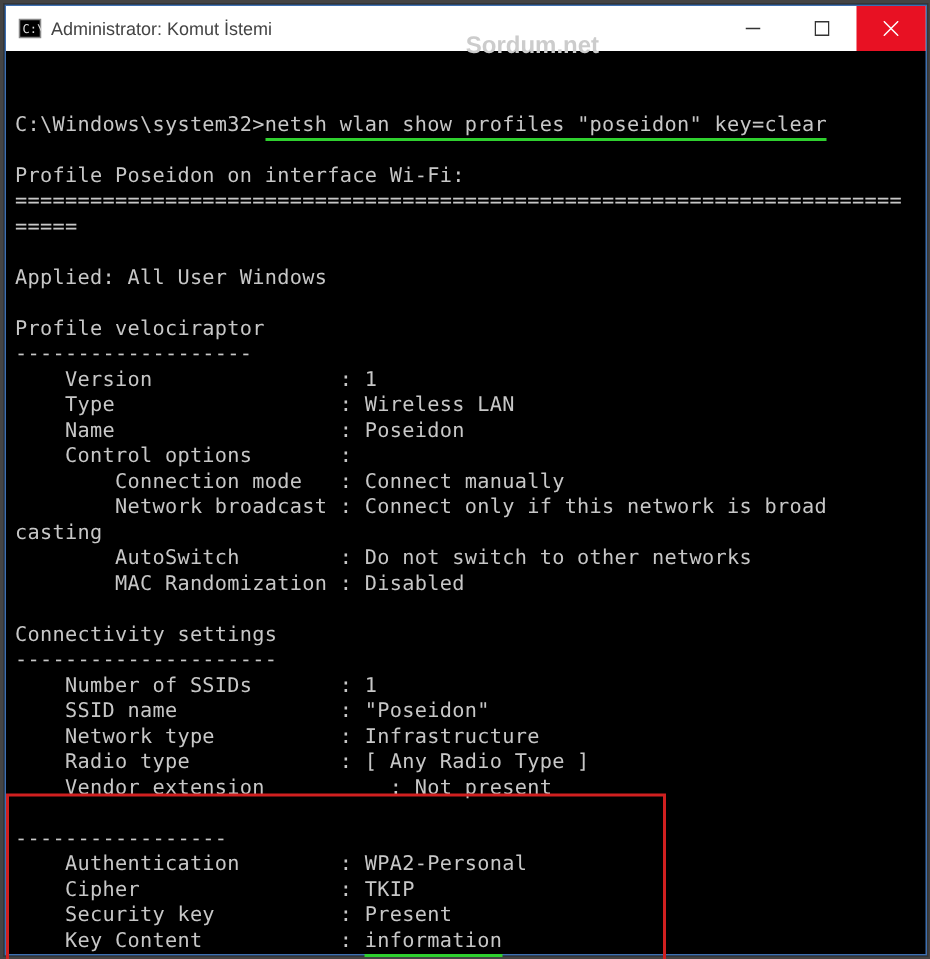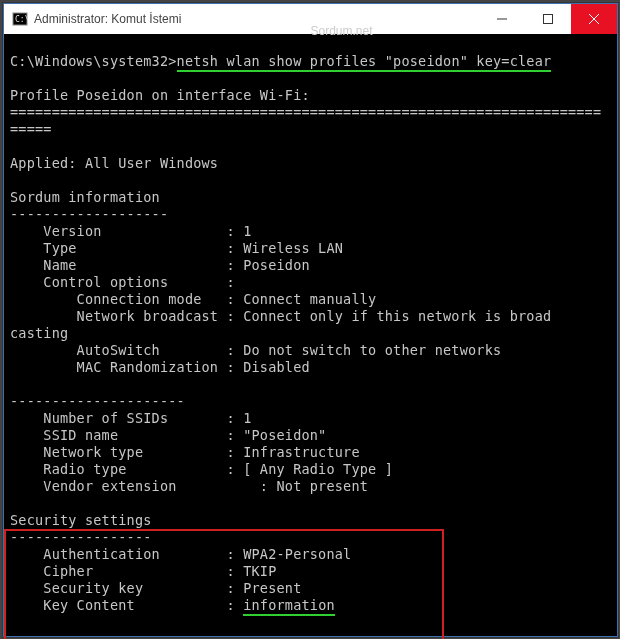--- a/index.html
+++ b/index.html
@@ -39,38 +39,38 @@
     align-items: center;
     justify-content: center;
   }
   .titlebar .title {
     flex: 0 0 auto;
   }
   .titlebar .watermark {
     position: absolute;
     left: 50%;
     transform: translateX(0%);
-    font-weight: 400;
+    font-weight: 700;
     color: #ccc;
-    font-size: 12px;
+    font-size: 16px;
     margin-top: 24px;
   }
   .titlebar .spacer { flex: 1; }
   .titlebar .btn {
     width: 46px;
     height: 30px;
     display: flex;
     align-items: center;
     justify-content: center;
   }
   .titlebar .btn svg { stroke: #333; stroke-width: 1; fill: none; }
   .titlebar .btn.close { background: #e81123; }
   .titlebar .btn.close svg { stroke: #fff; }
   .term {
-    padding: 2px 2px 4px 6px;
+    padding: 24px 2px 4px 6px;
     color: #c7c7c7;
     font-size: 13.5px;
     line-height: 17px;
     white-space: pre;
     letter-spacing: 0.2px;
     font-family: Consolas, monospace;
     position: relative;
     height: calc(100% - 30px);
     box-sizing: border-box;
   }
@@ -118,40 +118,40 @@
 
   <div class="term" id="term">
 <span>C:\Windows\system32&gt;</span><span class="underline-green">netsh wlan show profiles "poseidon" key=clear</span>
 
 <span>Profile Poseidon on interface Wi-Fi:</span>
 =======================================================================
 =====
 
 <span>Applied: All User Windows</span>
 
-<span>Sordum information</span>
+<span>Profile velociraptor</span>
 -------------------
     Version               : 1
     Type                  : Wireless LAN
     Name                  : Poseidon
     Control options       :
         Connection mode   : Connect manually
         Network broadcast : Connect only if this network is broad
 casting
         AutoSwitch        : Do not switch to other networks
         MAC Randomization : Disabled
 
+<span>Connectivity settings</span>
 ---------------------
     Number of SSIDs       : 1
     SSID name             : "Poseidon"
     Network type          : Infrastructure
     Radio type            : [ Any Radio Type ]
     Vendor extension          : Not present
 
-<span id="sec-anchor">Security settings</span>
 -----------------
     Authentication        : WPA2-Personal
     Cipher                : TKIP
     Security key          : Present
     Key Content           : <span class="underline-green">information</span>
 
 
 -------------
 <div class="redbox" id="redbox" style="top: 495px; left: 0px; width: 436px; height: 112px;"></div></div>
 </div>

